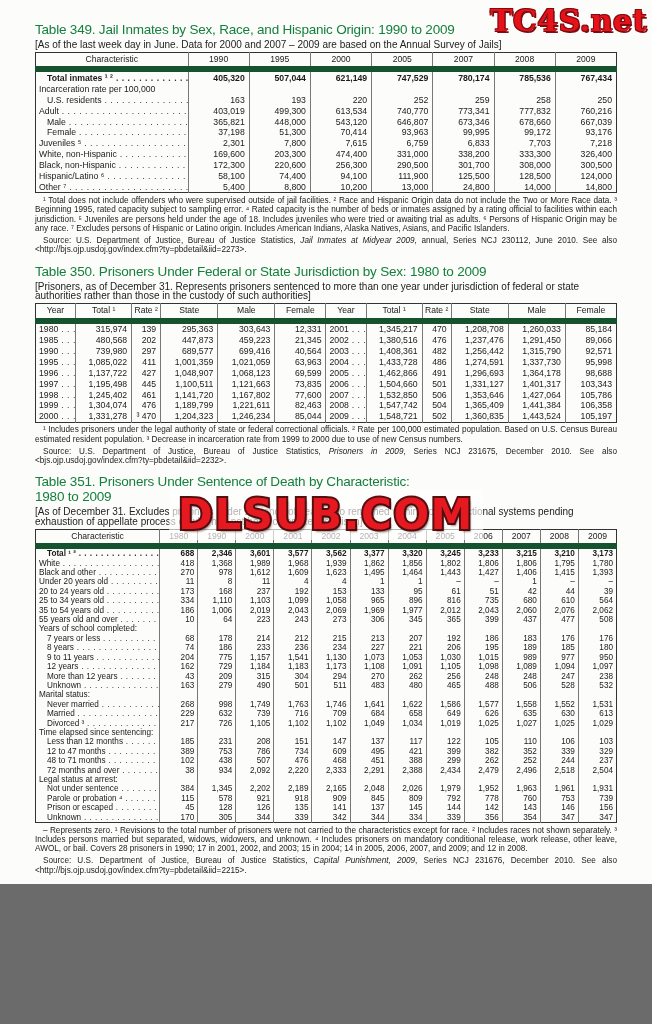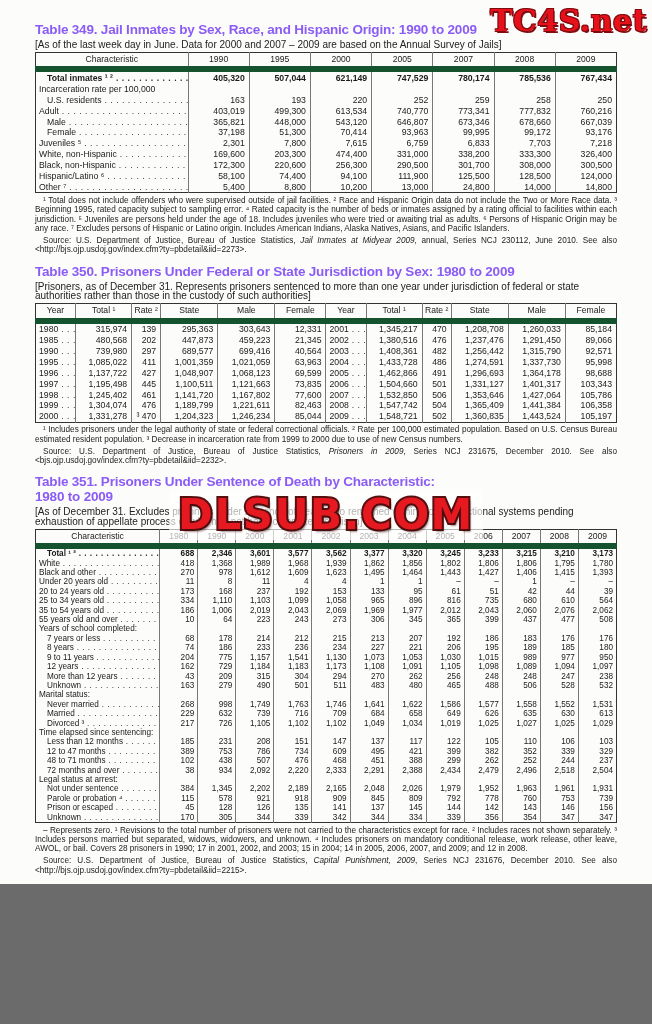--- a/index.html
+++ b/index.html
@@ -3,21 +3,21 @@
 <meta charset="utf-8">
 <style>
   * { margin: 0; padding: 0; box-sizing: border-box; }
   body { width: 652px; height: 1024px; background: #6b6b6b; font-family: "Liberation Sans", sans-serif; }
   .page {
     position: relative; width: 652px; height: 884px; overflow: hidden;
     background: #fcfcfa; color: #1a1a1a;
     padding: 22px 35px 0 35px;
   }
   .sect { margin-bottom: 9px; position: relative; }
-  .title { font-size: 13.5px; line-height: 15px; font-weight: bold; letter-spacing: -0.2px; margin-bottom: 3px; color: #8b5cf6; }
+  .title { font-size: 13.5px; line-height: 15px; font-weight: normal; letter-spacing: -0.2px; margin-bottom: 3px; color: #15803d; }
   .title .tline { display: block; }
   .bracket { font-size: 10px; line-height: 9.4px; margin-bottom: 2.5px; color: #222; }
 
   table.stat { width: 100%; border-collapse: collapse; table-layout: fixed; border: 1px solid #333; border-top-width: 1.5px; }
   .stat th {
     font-size: 8.6px; font-weight: normal; text-align: center; line-height: 9.5px;
     padding: 2px 1px; border-bottom: 6px solid #14532d; border-left: 1px solid #777;
     overflow: hidden; white-space: nowrap;
   }
   .stat td { border-left: 1px solid #777; overflow: hidden; }

